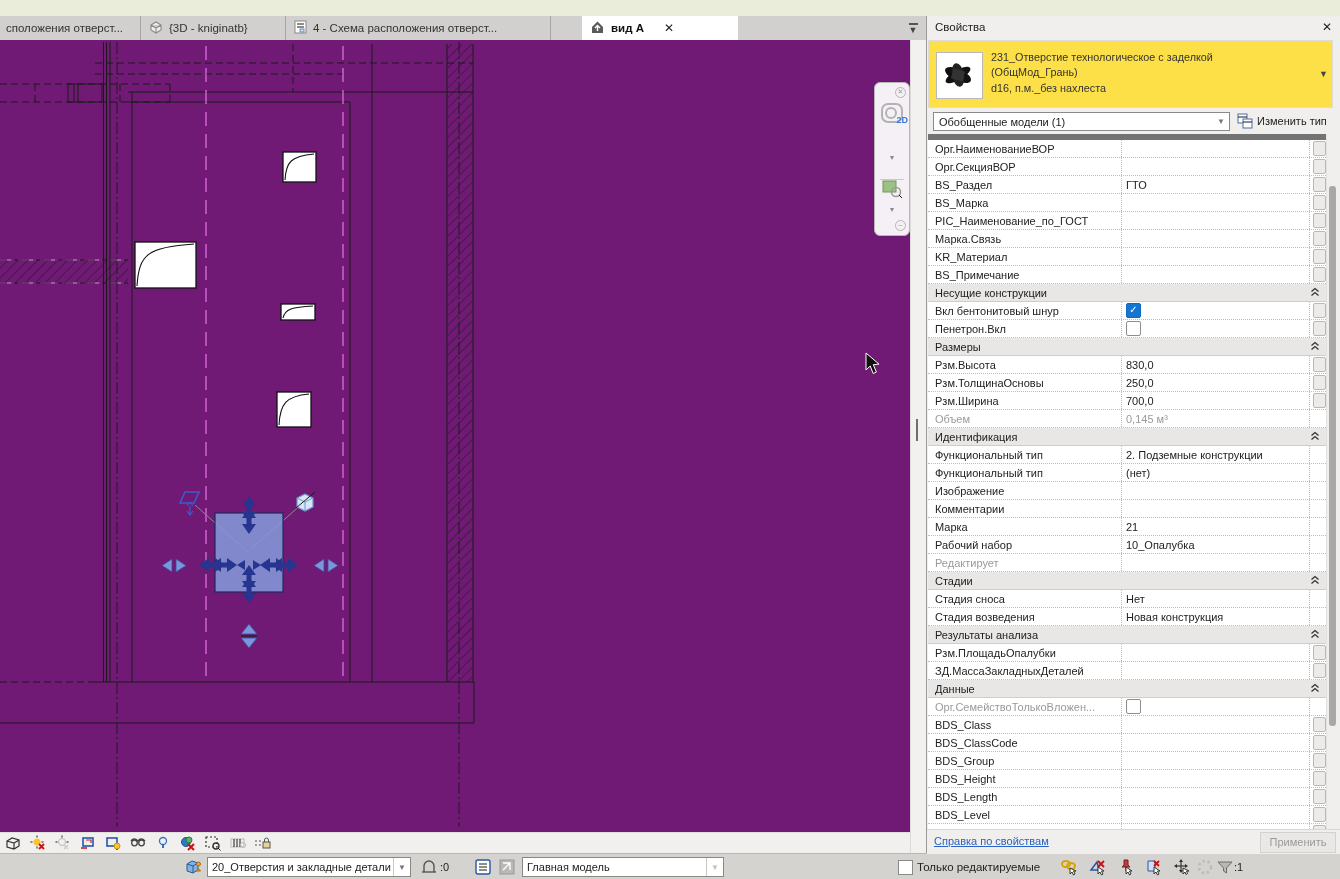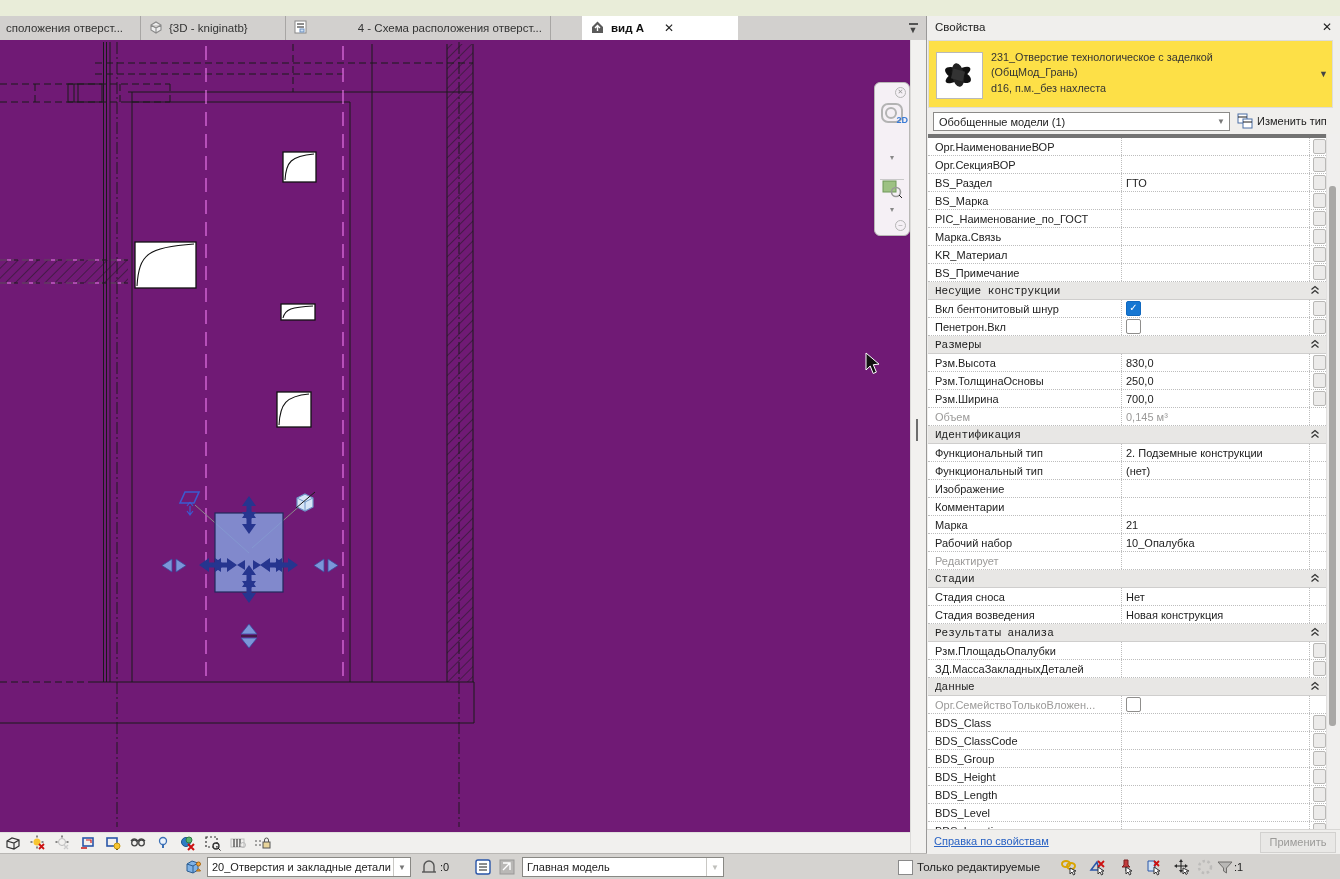--- a/index.html
+++ b/index.html
@@ -68,28 +68,28 @@
   #prop-title .t{position:absolute;left:8px;top:5px;font-size:11.5px;color:#222;}
   #prop-title .x{position:absolute;right:8px;top:4px;font-size:12px;font-weight:700;color:#222;}
   #typebox{position:absolute;left:1px;top:24px;width:405px;height:68px;background:#fde047;border:1px solid #dddcda;box-sizing:border-box;}
   #typebox .preview{position:absolute;left:7px;top:11px;width:45px;height:45px;background:#fff;border:1px solid #b9b9b9;}
   #typebox .l{position:absolute;left:62px;font-size:10.8px;color:#333;white-space:nowrap;}
   #typebox .ddarrow{position:absolute;right:4px;top:28px;color:#444;font-size:9px;}
   #type-selector{position:absolute;left:6px;top:96px;width:297px;height:19px;background:#fff;border:1px solid #8b8a88;box-sizing:border-box;font-size:11px;color:#222;display:flex;align-items:center;}
   #type-selector .txt{flex:1;padding:0 5px;white-space:nowrap;overflow:hidden;}
   #type-selector .chev{width:16px;color:#777;font-size:8px;text-align:center;}
   #edit-type-btn{position:absolute;left:310px;top:94px;width:100px;height:22px;display:flex;align-items:center;gap:4px;font-size:11px;color:#222;}
-  #propgrid{position:absolute;left:1px;top:118px;width:400px;height:695px;background:#fff;overflow:hidden;border-top:4px solid #737373;}
+  #propgrid{position:absolute;left:1px;top:118px;width:400px;height:695px;background:#fff;overflow:hidden;border-top:6px solid #737373;}
   .prow{height:17px;display:flex;align-items:center;border-bottom:1px dotted #bdbdbd;font-size:11px;color:#222;}
   .prow .lab{width:186px;padding-left:7px;white-space:nowrap;overflow:hidden;flex:none;border-right:1px dotted #bdbdbd;height:100%;display:flex;align-items:center;}
   .prow .val{flex:1;padding-left:4px;white-space:nowrap;overflow:hidden;height:100%;display:flex;align-items:center;}
   .prow .btncol{width:18px;flex:none;height:100%;display:flex;align-items:center;justify-content:center;border-left:1px dotted #bdbdbd;}
   .prow .assoc{width:11px;height:13px;background:#eceberr;background:#ecebea;border:1px solid #b9b8b6;border-radius:2px;}
   .prow.group{background:#e8e7e5;border-bottom:1px solid #cfcecd;color:#1c1c1c;}
-  .prow.group .lab{border-right:none;width:auto;flex:1;font-family:Liberation Mono, monospace;}
+  .prow.group .lab{border-right:none;width:auto;flex:1;}
   .prow.group .chevs{margin-right:8px;color:#333;font-size:8px;letter-spacing:-1px;}
   .prow .dis{color:#9b9a99;}
   .cb{width:13px;height:13px;border:1px solid #8f8e8c;background:#fff;border-radius:2px;}
   .cb.on{background:#1576d2;border-color:#1068bf;color:#fff;font-size:10px;line-height:12px;text-align:center;}
   #prop-scroll{position:absolute;right:1px;top:118px;width:12px;height:695px;background:#f0efee;border-left:1px solid #e2e1e0;}
   #prop-scroll .thumb{position:absolute;left:2px;top:52px;width:7px;height:540px;background:#a9a8a6;border-radius:3px;}
   #prop-footer{position:absolute;left:0;top:813px;width:100%;height:24px;background:#f0efed;border-top:1px solid #d8d7d5;}
   #help-link{position:absolute;left:7px;top:5px;font-size:11px;color:#2a63c4;text-decoration:underline;}
   #apply-btn{position:absolute;right:4px;top:2px;width:74px;height:19px;background:#e9e8e6;border:1px solid #d2d1cf;
      color:#9b9a98;font-size:11px;text-align:center;line-height:18px;}
@@ -106,21 +106,21 @@
     <div class="tab first" style="width: 132px; flex: 0 0 auto;">
         <span></span>
         <span>сположения отверст...</span>
       </div>
       <div class="tab" style="width: 128px; flex: 0 0 auto;">
         <span><svg width="14" height="14" viewBox="0 0 14 14">
             <path d="M2 5 l5 -3 l5 3 v5 l-5 3 l-5 -3 z M2 5 l5 3 l5 -3 M7 8 v5" fill="#eee" stroke="#8a8a8a" stroke-width="1.1"></path>
           </svg></span>
         <span>{3D - kniginatb}</span>
       </div>
-      <div class="tab" style="width: 248px; flex: 0 0 auto; justify-content: space-between;">
+      <div class="tab" style="width: 248px; flex: 0 0 auto;">
         <span><svg width="13" height="14" viewBox="0 0 13 14">
             <rect x="1" y="1" width="11" height="12" fill="#fff" stroke="#888"></rect>
             <line x1="3" y1="4" x2="10" y2="4" stroke="#6b8fc0"></line>
             <line x1="3" y1="7" x2="10" y2="7" stroke="#6b8fc0"></line>
             <rect x="6" y="9" width="4" height="3" fill="#cfe0f2" stroke="#6b8fc0"></rect>
           </svg></span>
         <span>4 - Схема расположения отверст...</span>
       </div>
       <div class="tab active" style="width: 140px; flex: 0 0 auto; margin-left: 31px;">
         <span><svg width="15" height="14" viewBox="0 0 15 14">

